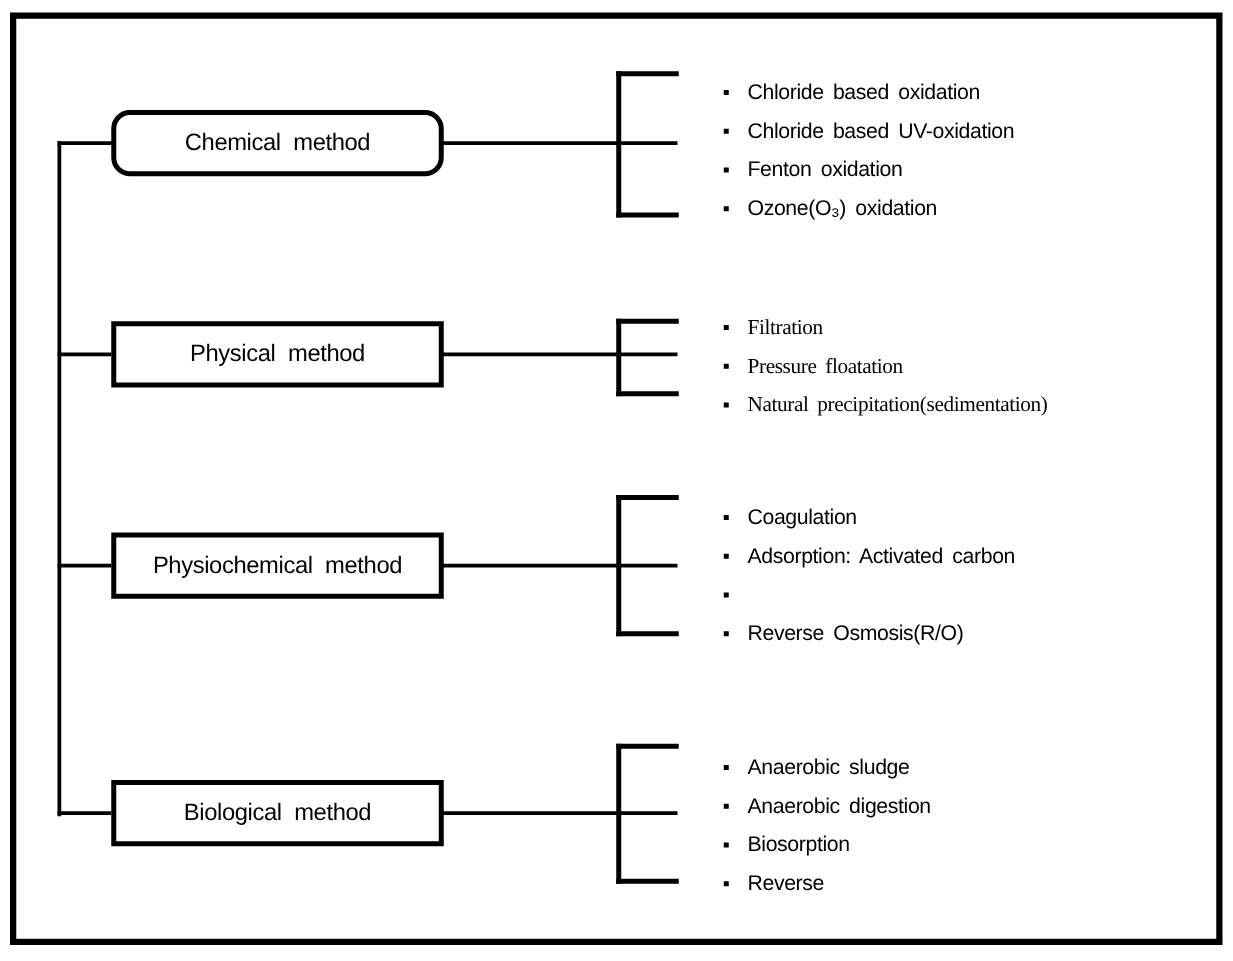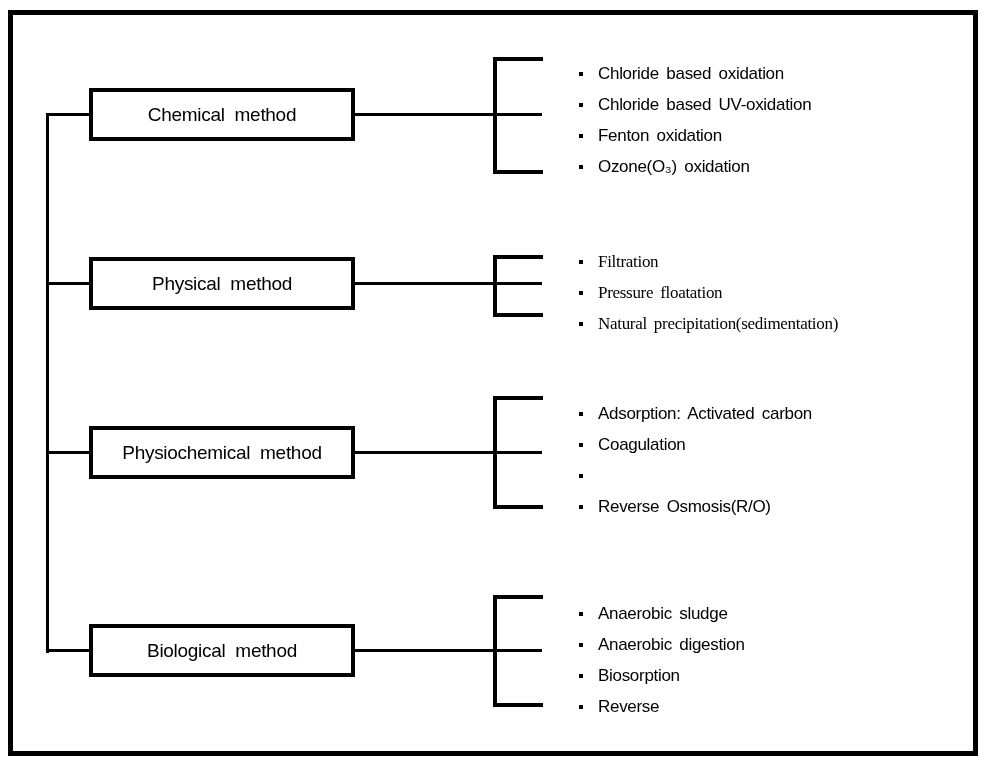--- a/index.html
+++ b/index.html
@@ -35,21 +35,21 @@
 
   
   .box {
     position: absolute;
     left: 89px;
     width: 258px; height: 45px;
     border: 4px solid #000;
     background: #ffffff;
     display: flex; align-items: center; justify-content: center;
   }
-  .box.g1 { top: 88px; }
+  .box.g1 { top: 88px; border-radius: 15px; }
   .box.g2 { top: 257px; }
   .box.g3 { top: 426px; text-align: right; }
   .box.g4 { top: 624px; }
   .box span {
     font-size: 19px;
     letter-spacing: -0.3px;
     word-spacing: 5px;
     white-space: nowrap;
   }
 
@@ -153,25 +153,25 @@
   <div class="box g3">
     <span>Physiochemical method</span>
   </div>
   <div class="hline conn conn-right g3"></div>
   <div class="brk g3"></div>
   <div class="tick tick-top g3"></div>
   <div class="tick tick-bot g3"></div>
   <ul class="items g3">
     <li>
         <span class="dot"></span>
+        <span>Coagulation</span>
+      </li>
+    <li>
+        <span class="dot"></span>
         <span>Adsorption: Activated carbon</span>
-      </li>
-    <li>
-        <span class="dot"></span>
-        <span>Coagulation</span>
       </li>
     <li>
         <span class="dot"></span>
       </li>
     <li>
         <span class="dot"></span>
         <span>Reverse Osmosis(R/O)</span>
       </li>
   </ul>
 

